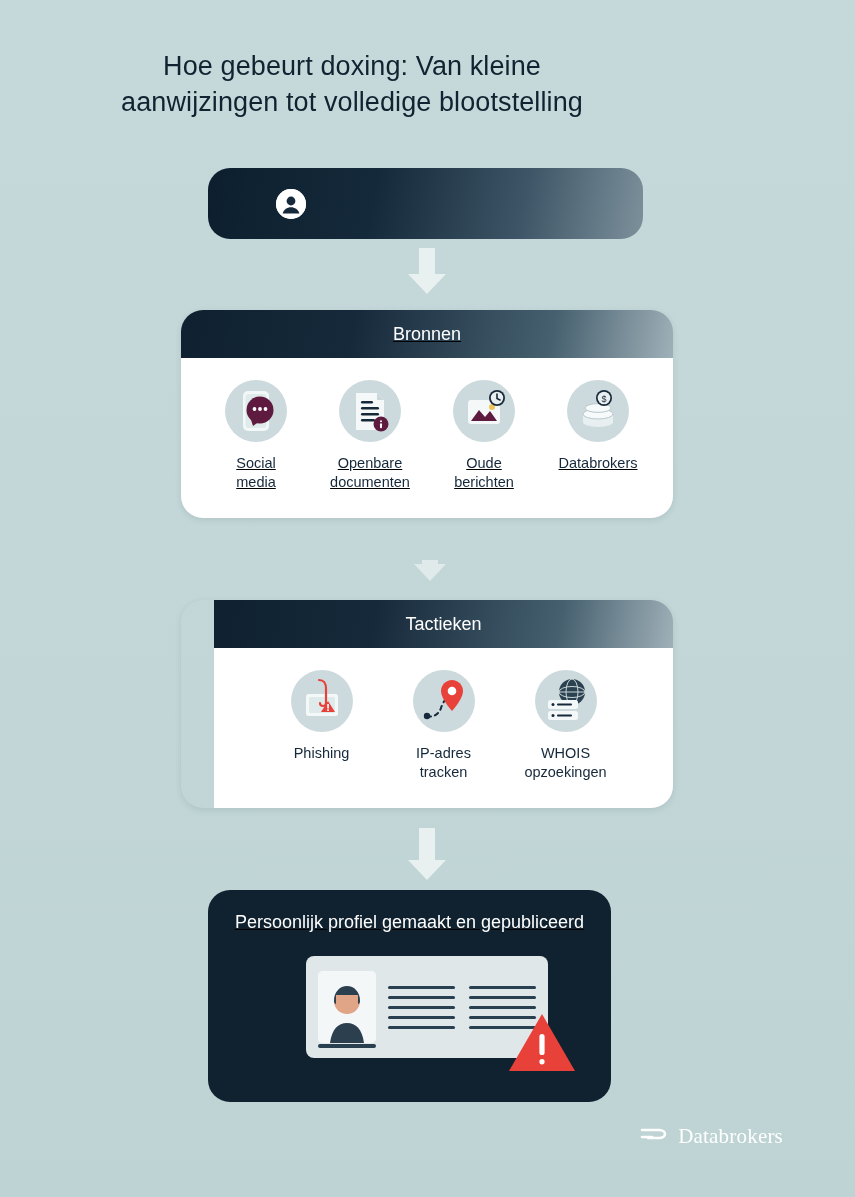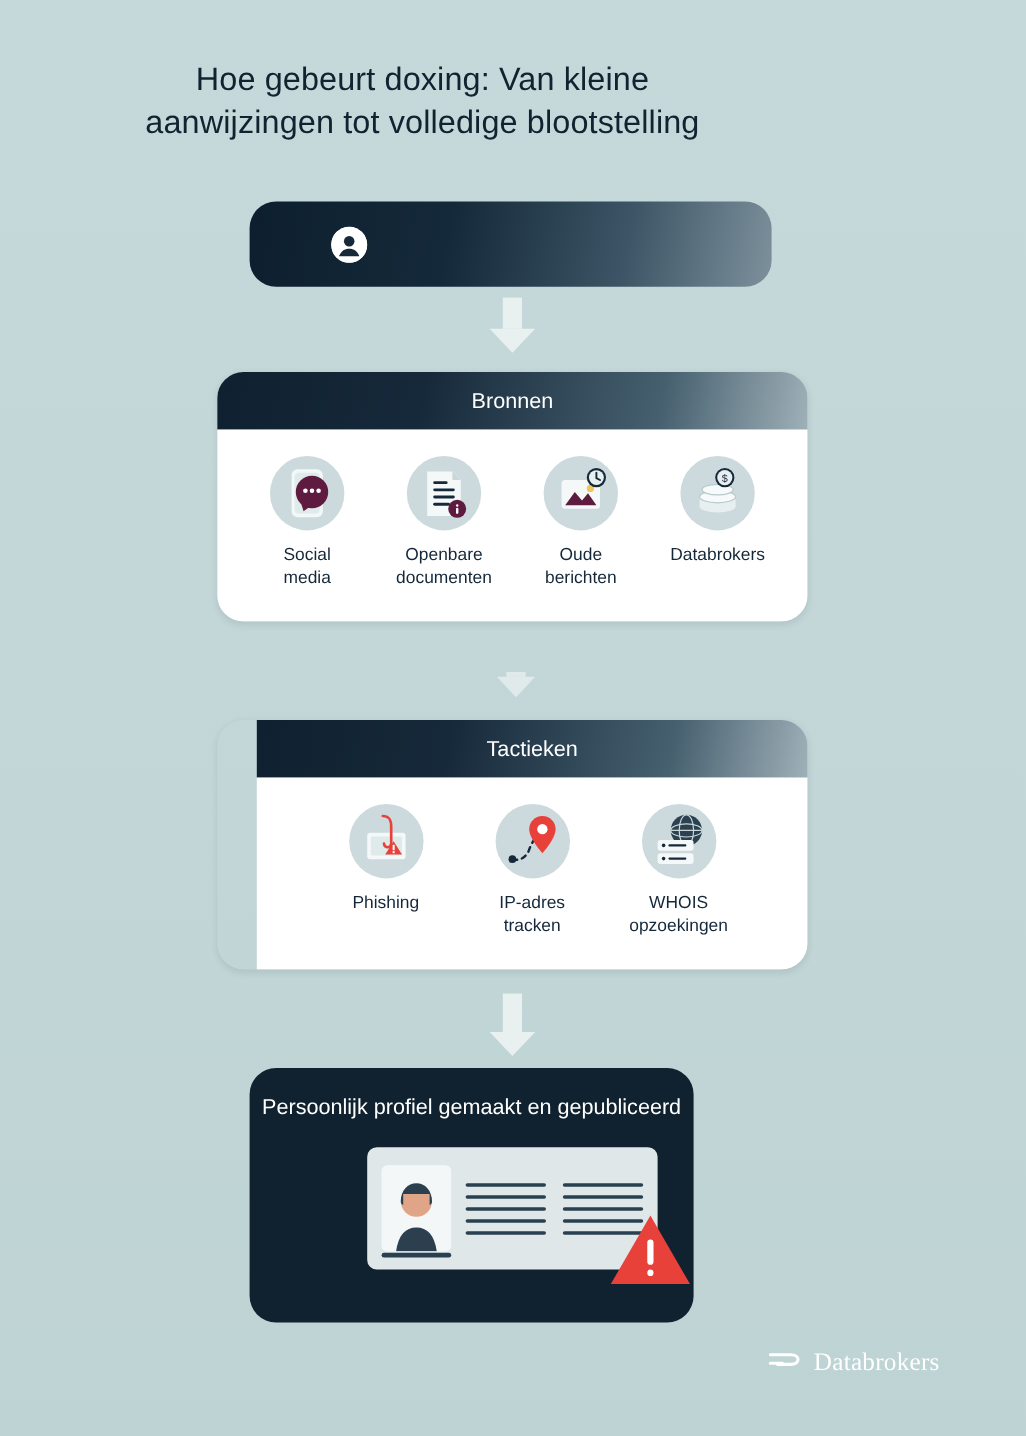--- a/index.html
+++ b/index.html
@@ -129,32 +129,33 @@
     position: relative;
   }
   .item .cap {
     margin-top: 12px;
     text-align: center;
     color: #15283a;
     font-size: 14.5px;
     line-height: 19px;
   }
 
-  .sources { top: 310px; left: 181px; width: 492px; }
+  .sources { top: 310px; left: 181px; width: 492px; text-decoration: underline; }
   .tactics { top: 600px; left: 181px; width: 492px; padding-left: 33px; }
 
   
   .final {
     top: 890px;
     left: 208px;
-    width: 370px;
+    width: 403px;
     height: 212px;
     background: #10222f;
     border-radius: 22px;
     padding-top: 22px;
+    text-decoration: underline;
   }
   .final-label {
     color: #ffffff;
     font-size: 18px;
     text-align: center;
   }
   .profile-card {
     position: absolute;
     left: 98px;
     top: 66px;

